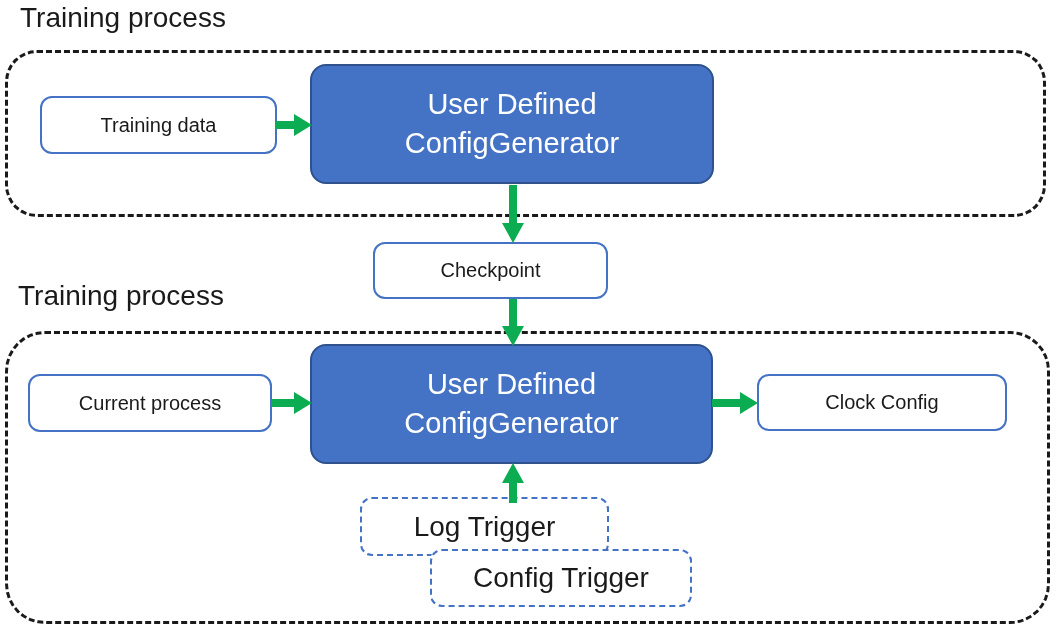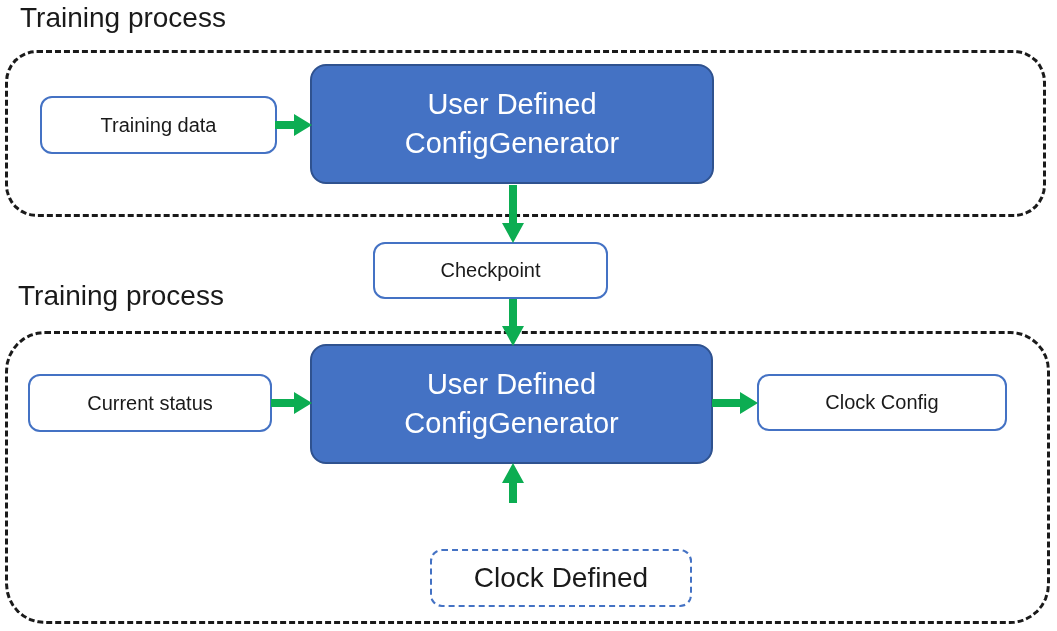--- a/index.html
+++ b/index.html
@@ -87,35 +87,36 @@
   <div class="io-box" style="left:373px;top:242px;width:231px;height:53px;">Checkpoint</div>
 
   <svg class="arrow" style="left:500px;top:299px;" width="26" height="47" viewBox="0 0 26 47">
     <polygon points="9,0 9,27 2,27 13,47 24,27 17,27 17,0"></polygon>
   </svg>
 
   <div class="section-label" style="left:18px;top:280px;">Training process</div>
 
   <div class="dashed-container" style="left:5px;top:331px;width:1039px;height:287px;border-radius:40px;"></div>
 
-  <div class="io-box" style="left:28px;top:374px;width:240px;height:54px;">Current status</div>
+  <div class="io-box" style="left:28px;top:374px;width:240px;height:54px;">Current process</div>
 
   <svg class="arrow" style="left:271px;top:390px;" width="41" height="26" viewBox="0 0 41 26">
     <polygon points="0,9 23,9 23,2 41,13 23,24 23,17 0,17"></polygon>
   </svg>
 
   <div class="gen-box" style="left:310px;top:344px;width:399px;height:116px;">User Defined
 ConfigGenerator</div>
 
   <svg class="arrow" style="left:712px;top:390px;" width="46" height="26" viewBox="0 0 46 26">
     <polygon points="0,9 28,9 28,2 46,13 28,24 28,17 0,17"></polygon>
   </svg>
 
   <div class="io-box" style="left:757px;top:374px;width:246px;height:53px;">Clock Config</div>
 
+  <div class="trigger-box" style="left:360px;top:497px;width:245px;height:55px;z-index:2;">Log Trigger</div>
 
-  <div class="trigger-box" style="left:430px;top:549px;width:258px;height:54px;z-index:4;">Clock Defined</div>
+  <div class="trigger-box" style="left:430px;top:549px;width:258px;height:54px;z-index:4;">Config Trigger</div>
 
   <svg class="arrow" style="left:500px;top:463px;" width="26" height="40" viewBox="0 0 26 40">
     <polygon points="13,0 24,20 17,20 17,40 9,40 9,20 2,20"></polygon>
   </svg>
 
 </div>
 
 </body></html>

